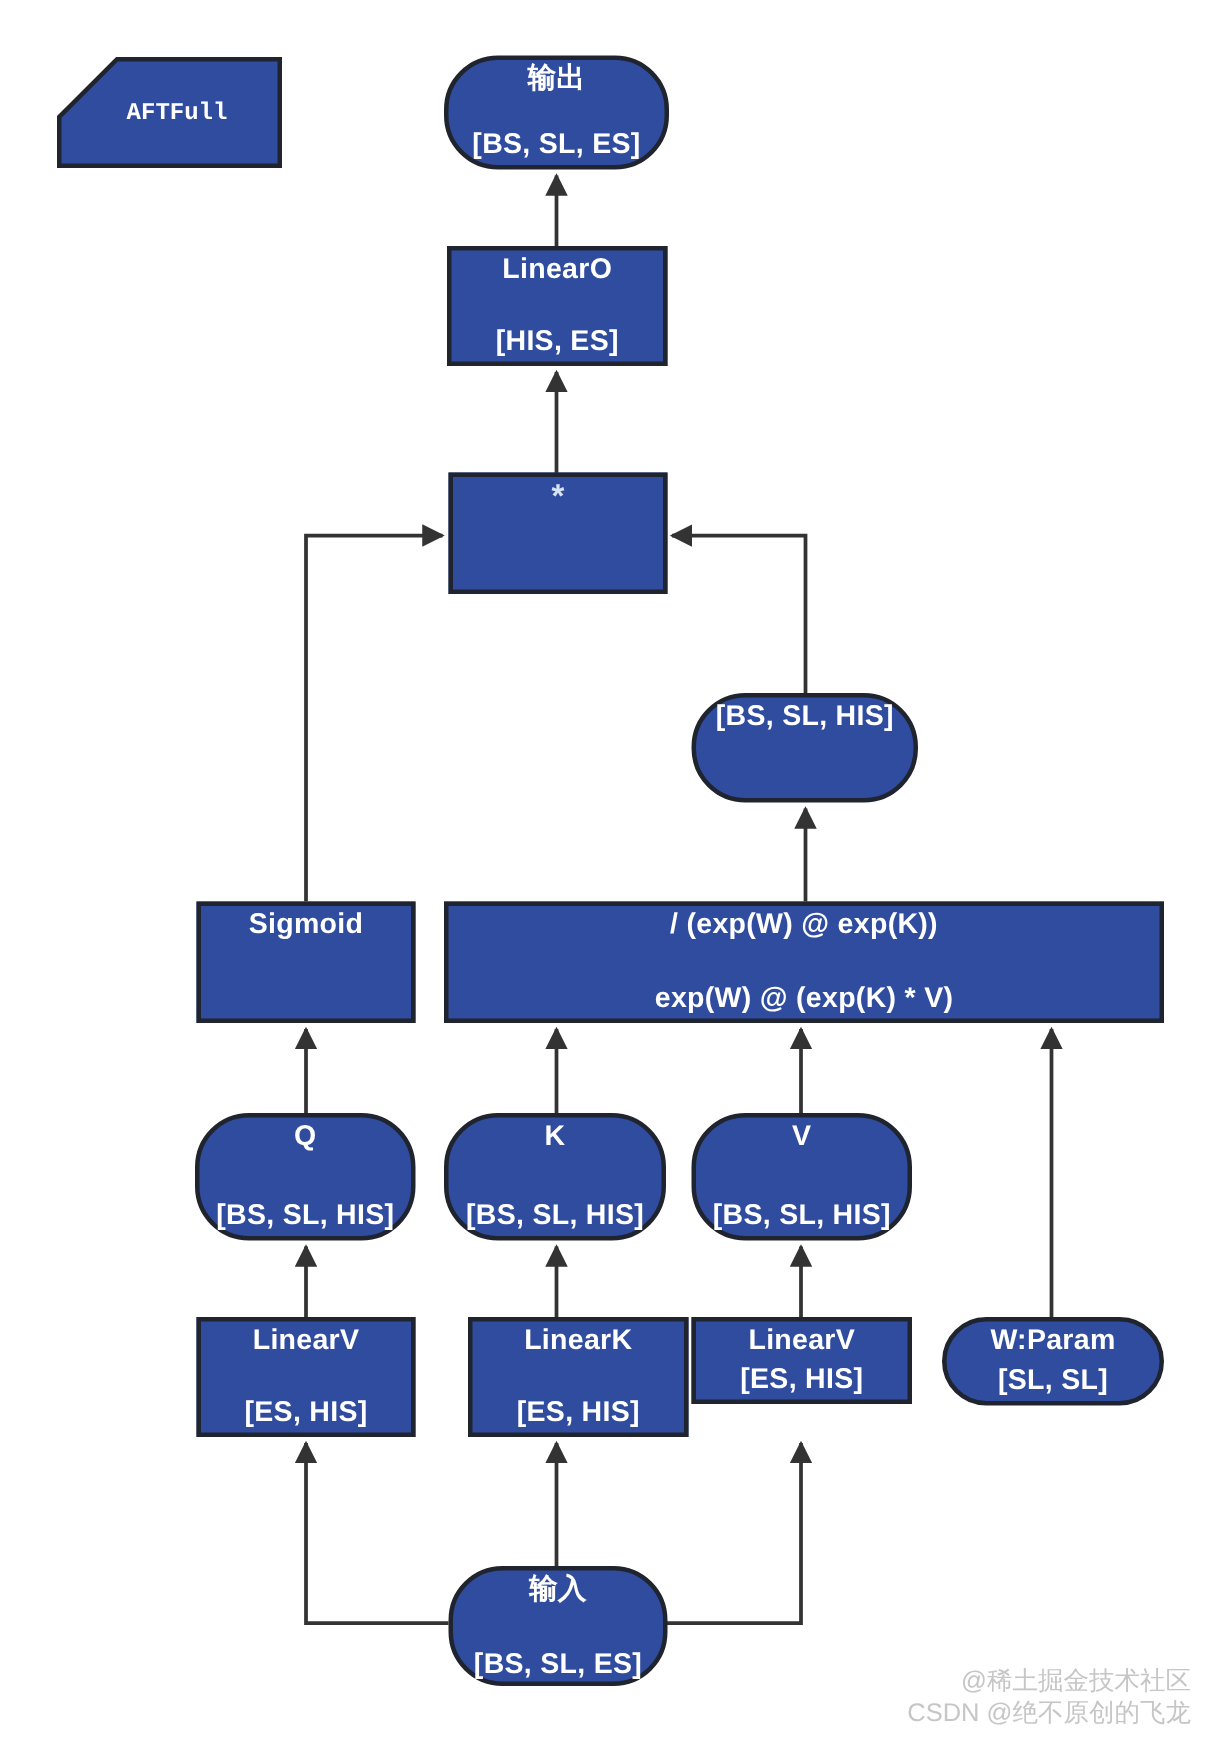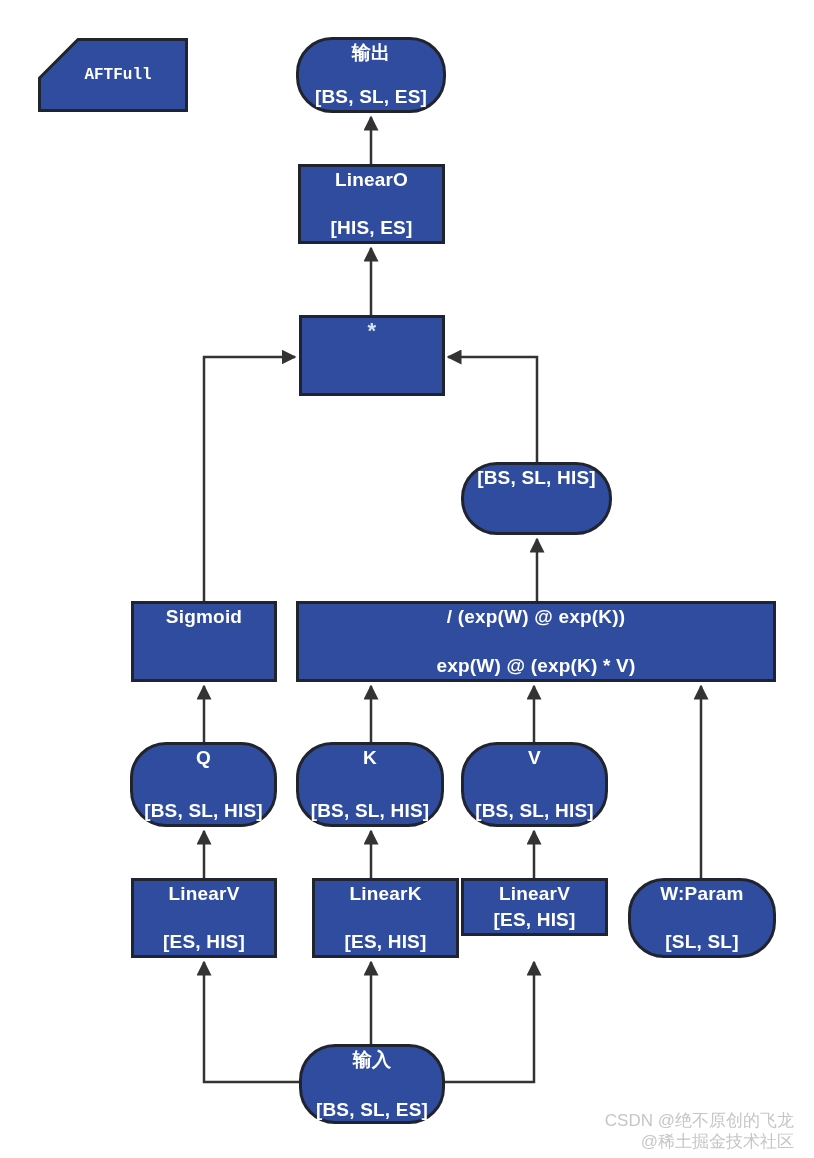--- a/index.html
+++ b/index.html
@@ -157,28 +157,28 @@
   <div class="node" style="left:296px;top:878px;width:147px;height:80px;margin-left:16px;">
     <span>LinearK</span>
     <span>[ES, HIS]</span>
   </div>
 
   <div class="node" style="left:461px;top:878px;width:147px;height:58px;">
     <span>LinearV</span>
     <span>[ES, HIS]</span>
   </div>
 
-  <div class="node round" style="left:628px;top:878px;width:148px;height:80px;">
+  <div class="node round" style="left:628px;top:878px;width:148px;height:59px;">
     <span>W:Param</span>
     <span>[SL, SL]</span>
   </div>
 
   <div class="node round" style="left:299px;top:1044px;width:146px;height:80px;gap:24px;">
     <span>输入</span>
     <span>[BS, SL, ES]</span>
   </div>
 
   <div class="watermark">
+    <div>@稀土掘金技术社区</div>
     <div>CSDN @绝不原创的飞龙</div>
-    <div>@稀土掘金技术社区</div>
   </div>
 
 </div>
 
 </body></html>

